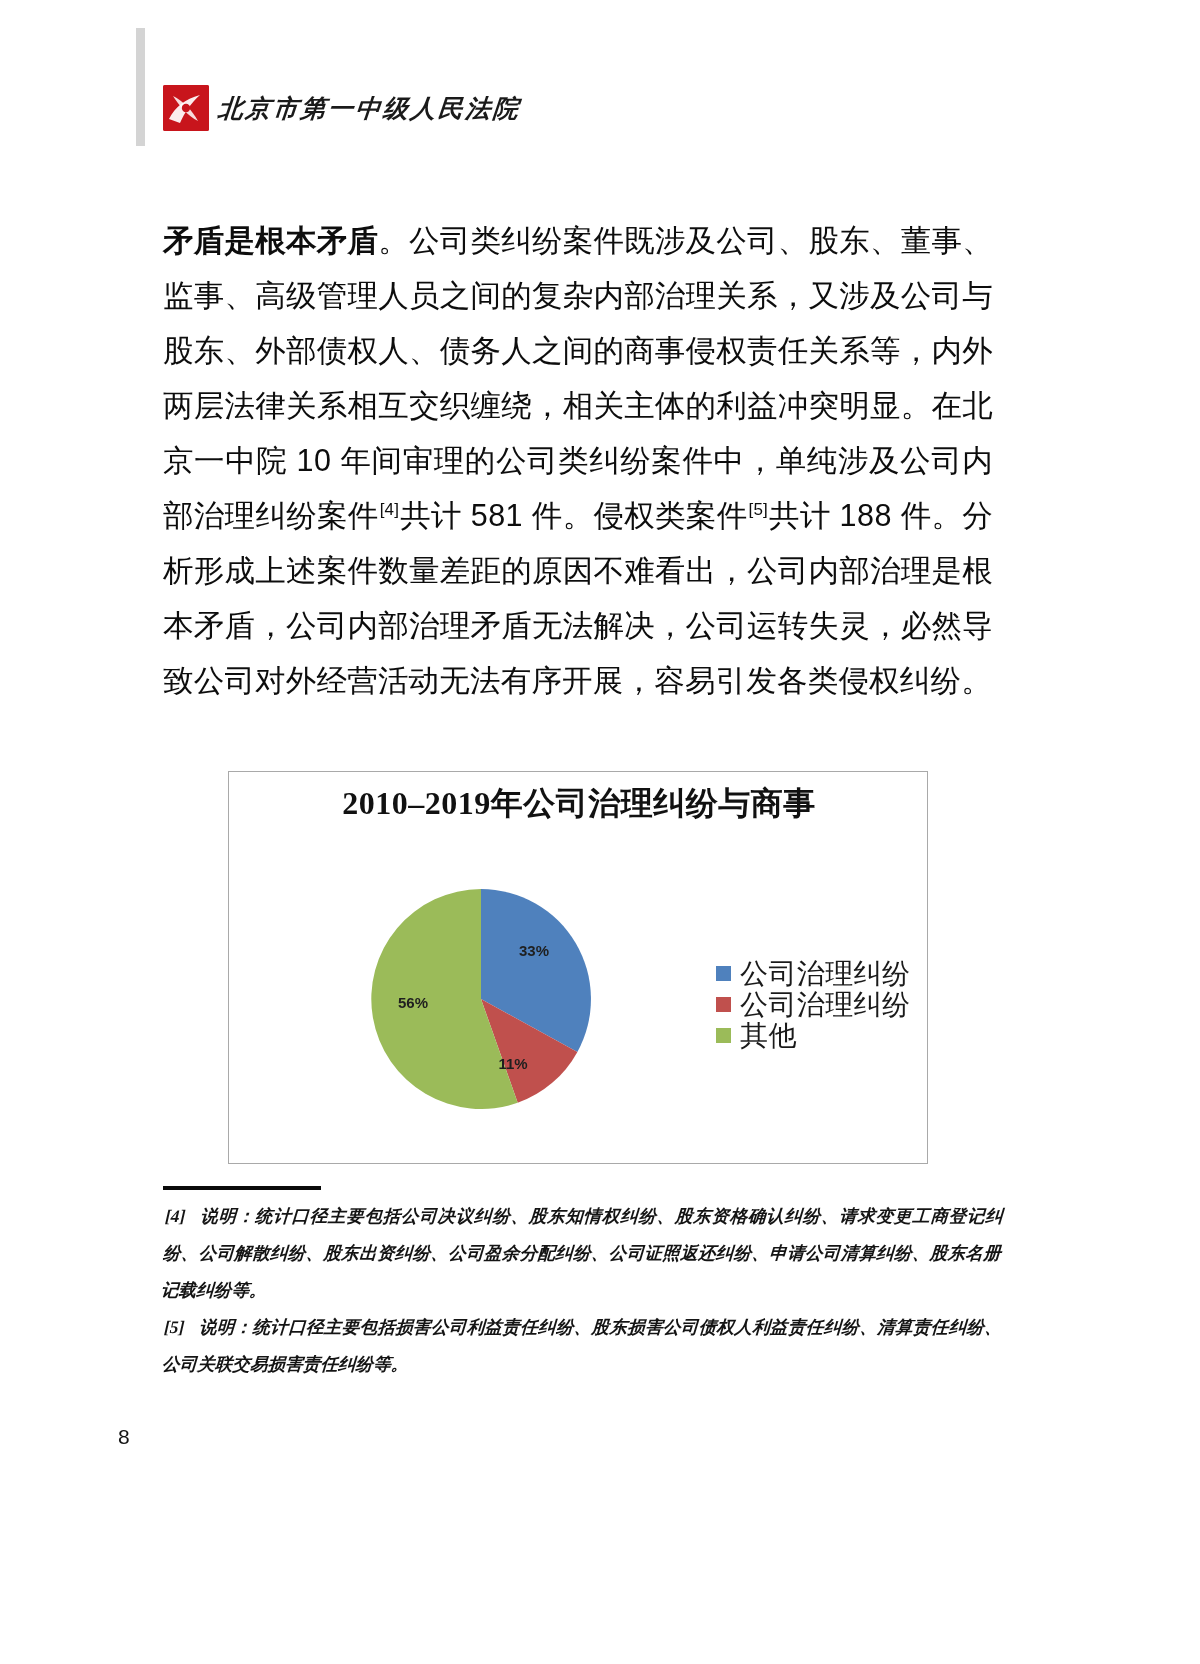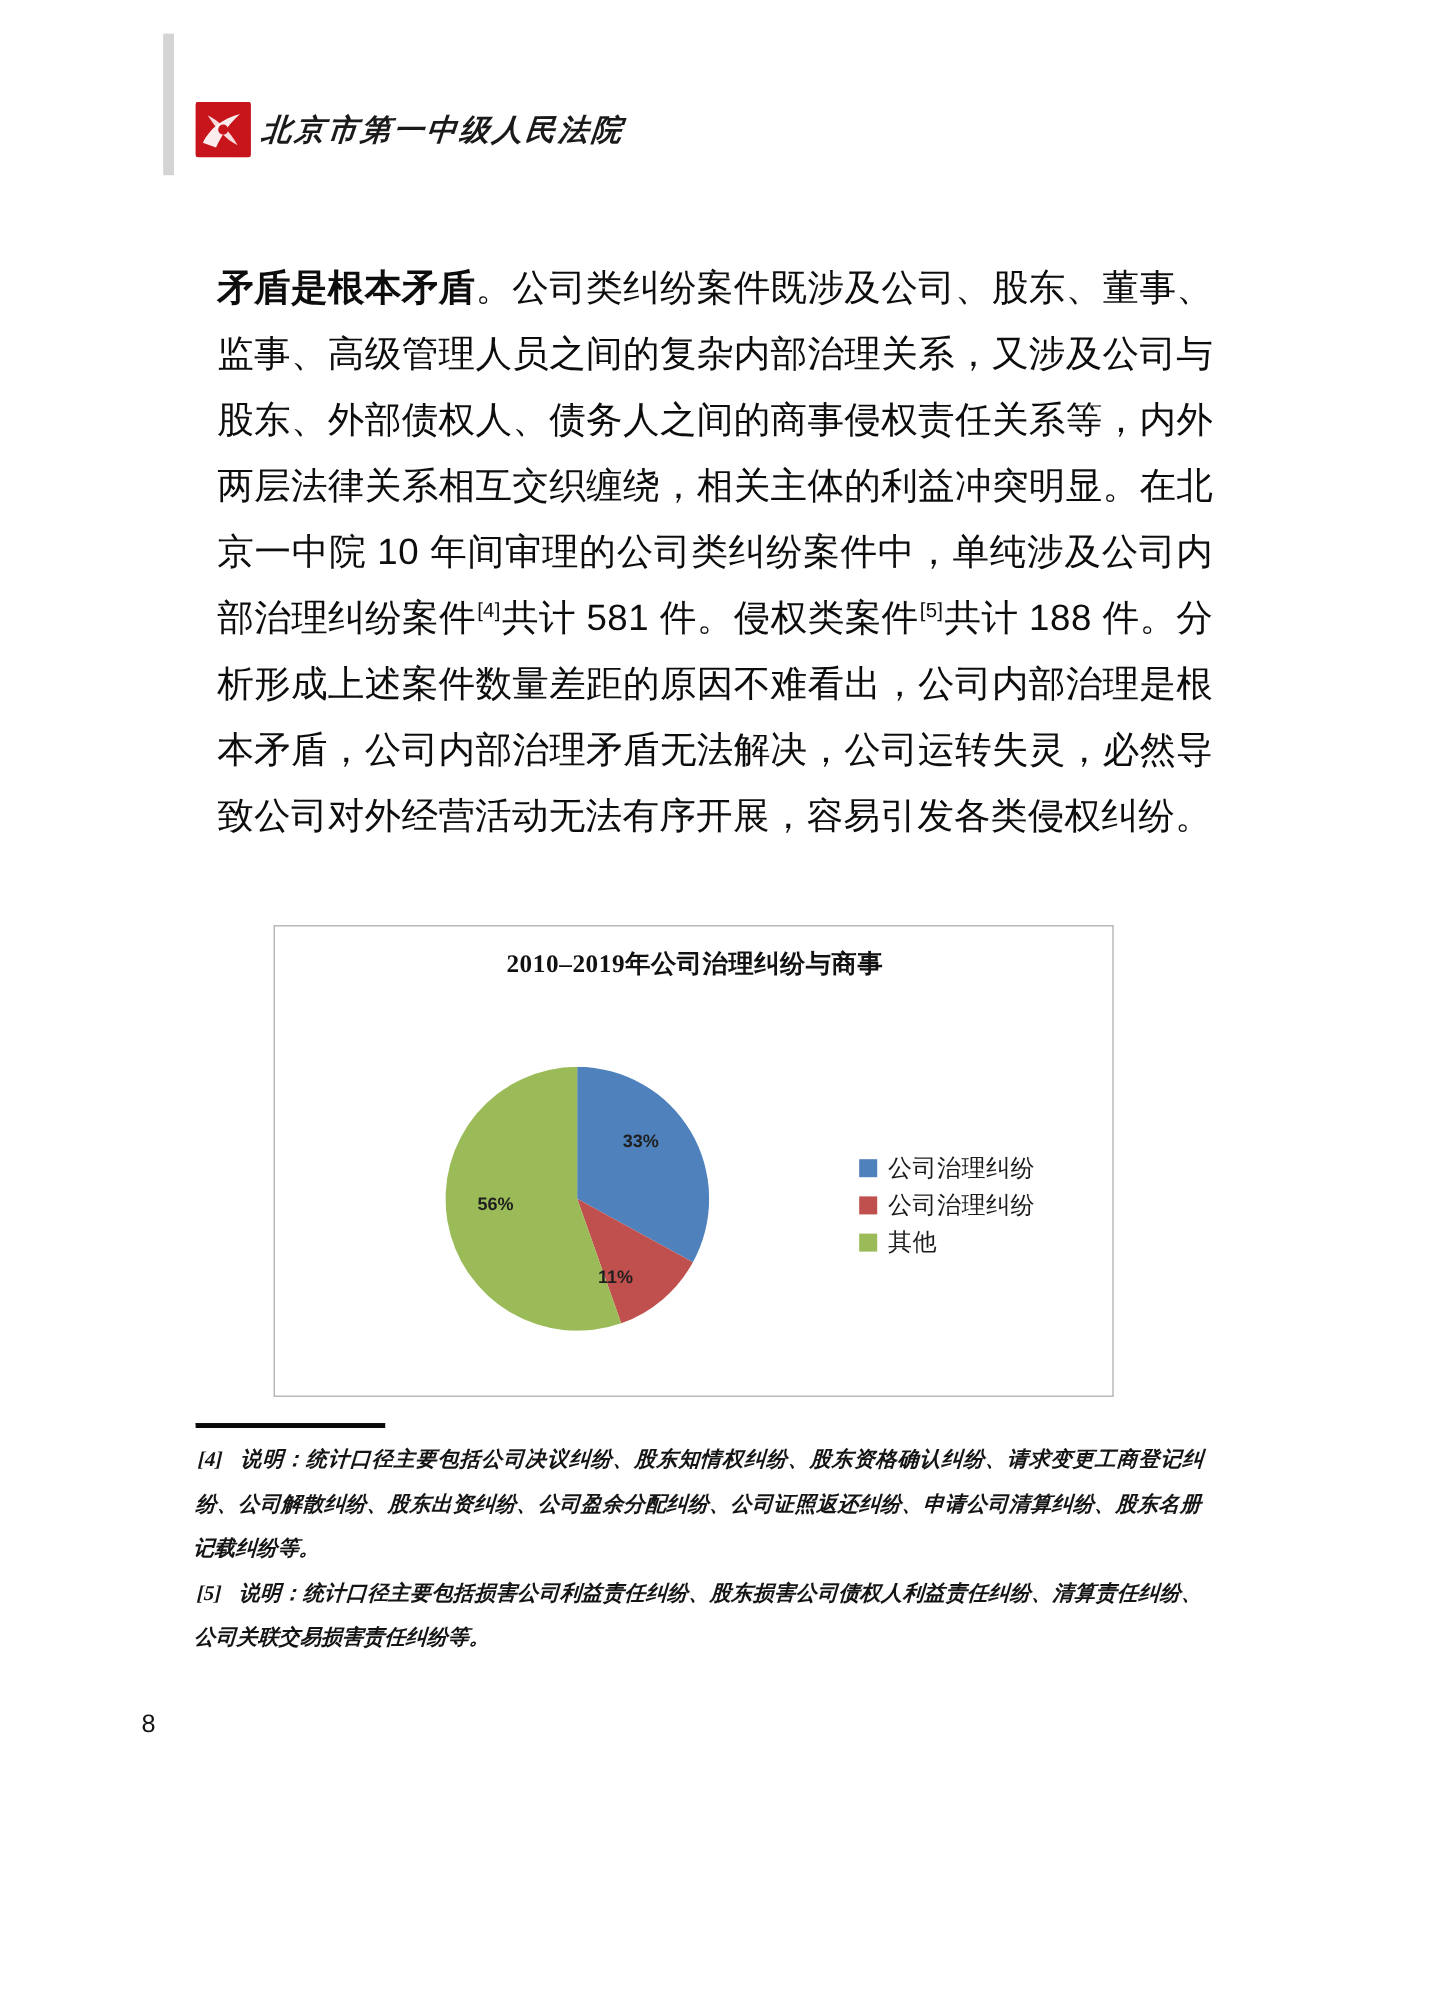--- a/index.html
+++ b/index.html
@@ -65,21 +65,21 @@
     font-style: italic;
     letter-spacing: 2.5px;
     color: #1a1a1a;
     white-space: nowrap;
     transform: skewX(-5deg);
   }
 
   
   .body-text {
     position: absolute;
-    left: 181px;
+    left: 163px;
     top: 213px;
     width: 830px;
     font-family: "Liberation Sans", "DejaVu Sans", sans-serif;
     font-size: 30.5px;
     line-height: 55px;
     color: #0d0d0d;
     letter-spacing: 0.2px;
   }
   .body-text p { margin: 0; text-align: justify; text-justify: inter-character; }
   .lead { font-weight: 700; }
@@ -103,21 +103,21 @@
     box-sizing: border-box;
   }
   .chart-title {
     position: absolute;
     left: 0;
     top: 13px;
     width: 700px;
     text-align: center;
     font-family: "Liberation Serif", "DejaVu Serif", serif;
     font-weight: 700;
-    font-size: 21px;
+    font-size: 32px;
     line-height: 36px;
     color: #111111;
     letter-spacing: 0.5px;
   }
   .chart-title .tline { display: block; }
   .pie-wrap {
     position: absolute;
     left: 142px;
     top: 117px;
     width: 220px;
@@ -142,21 +142,21 @@
     height: 31px;
     gap: 9px;
   }
   .legend-swatch {
     width: 15px;
     height: 15px;
     flex: none;
   }
   .legend-text {
     font-family: "Liberation Sans", "DejaVu Sans", sans-serif;
-    font-size: 20px;
+    font-size: 28px;
     color: #1a1a1a;
     letter-spacing: 0.4px;
     white-space: nowrap;
   }
 
   
   .fn-rule {
     position: absolute;
     left: 163px;
     top: 1186px;

